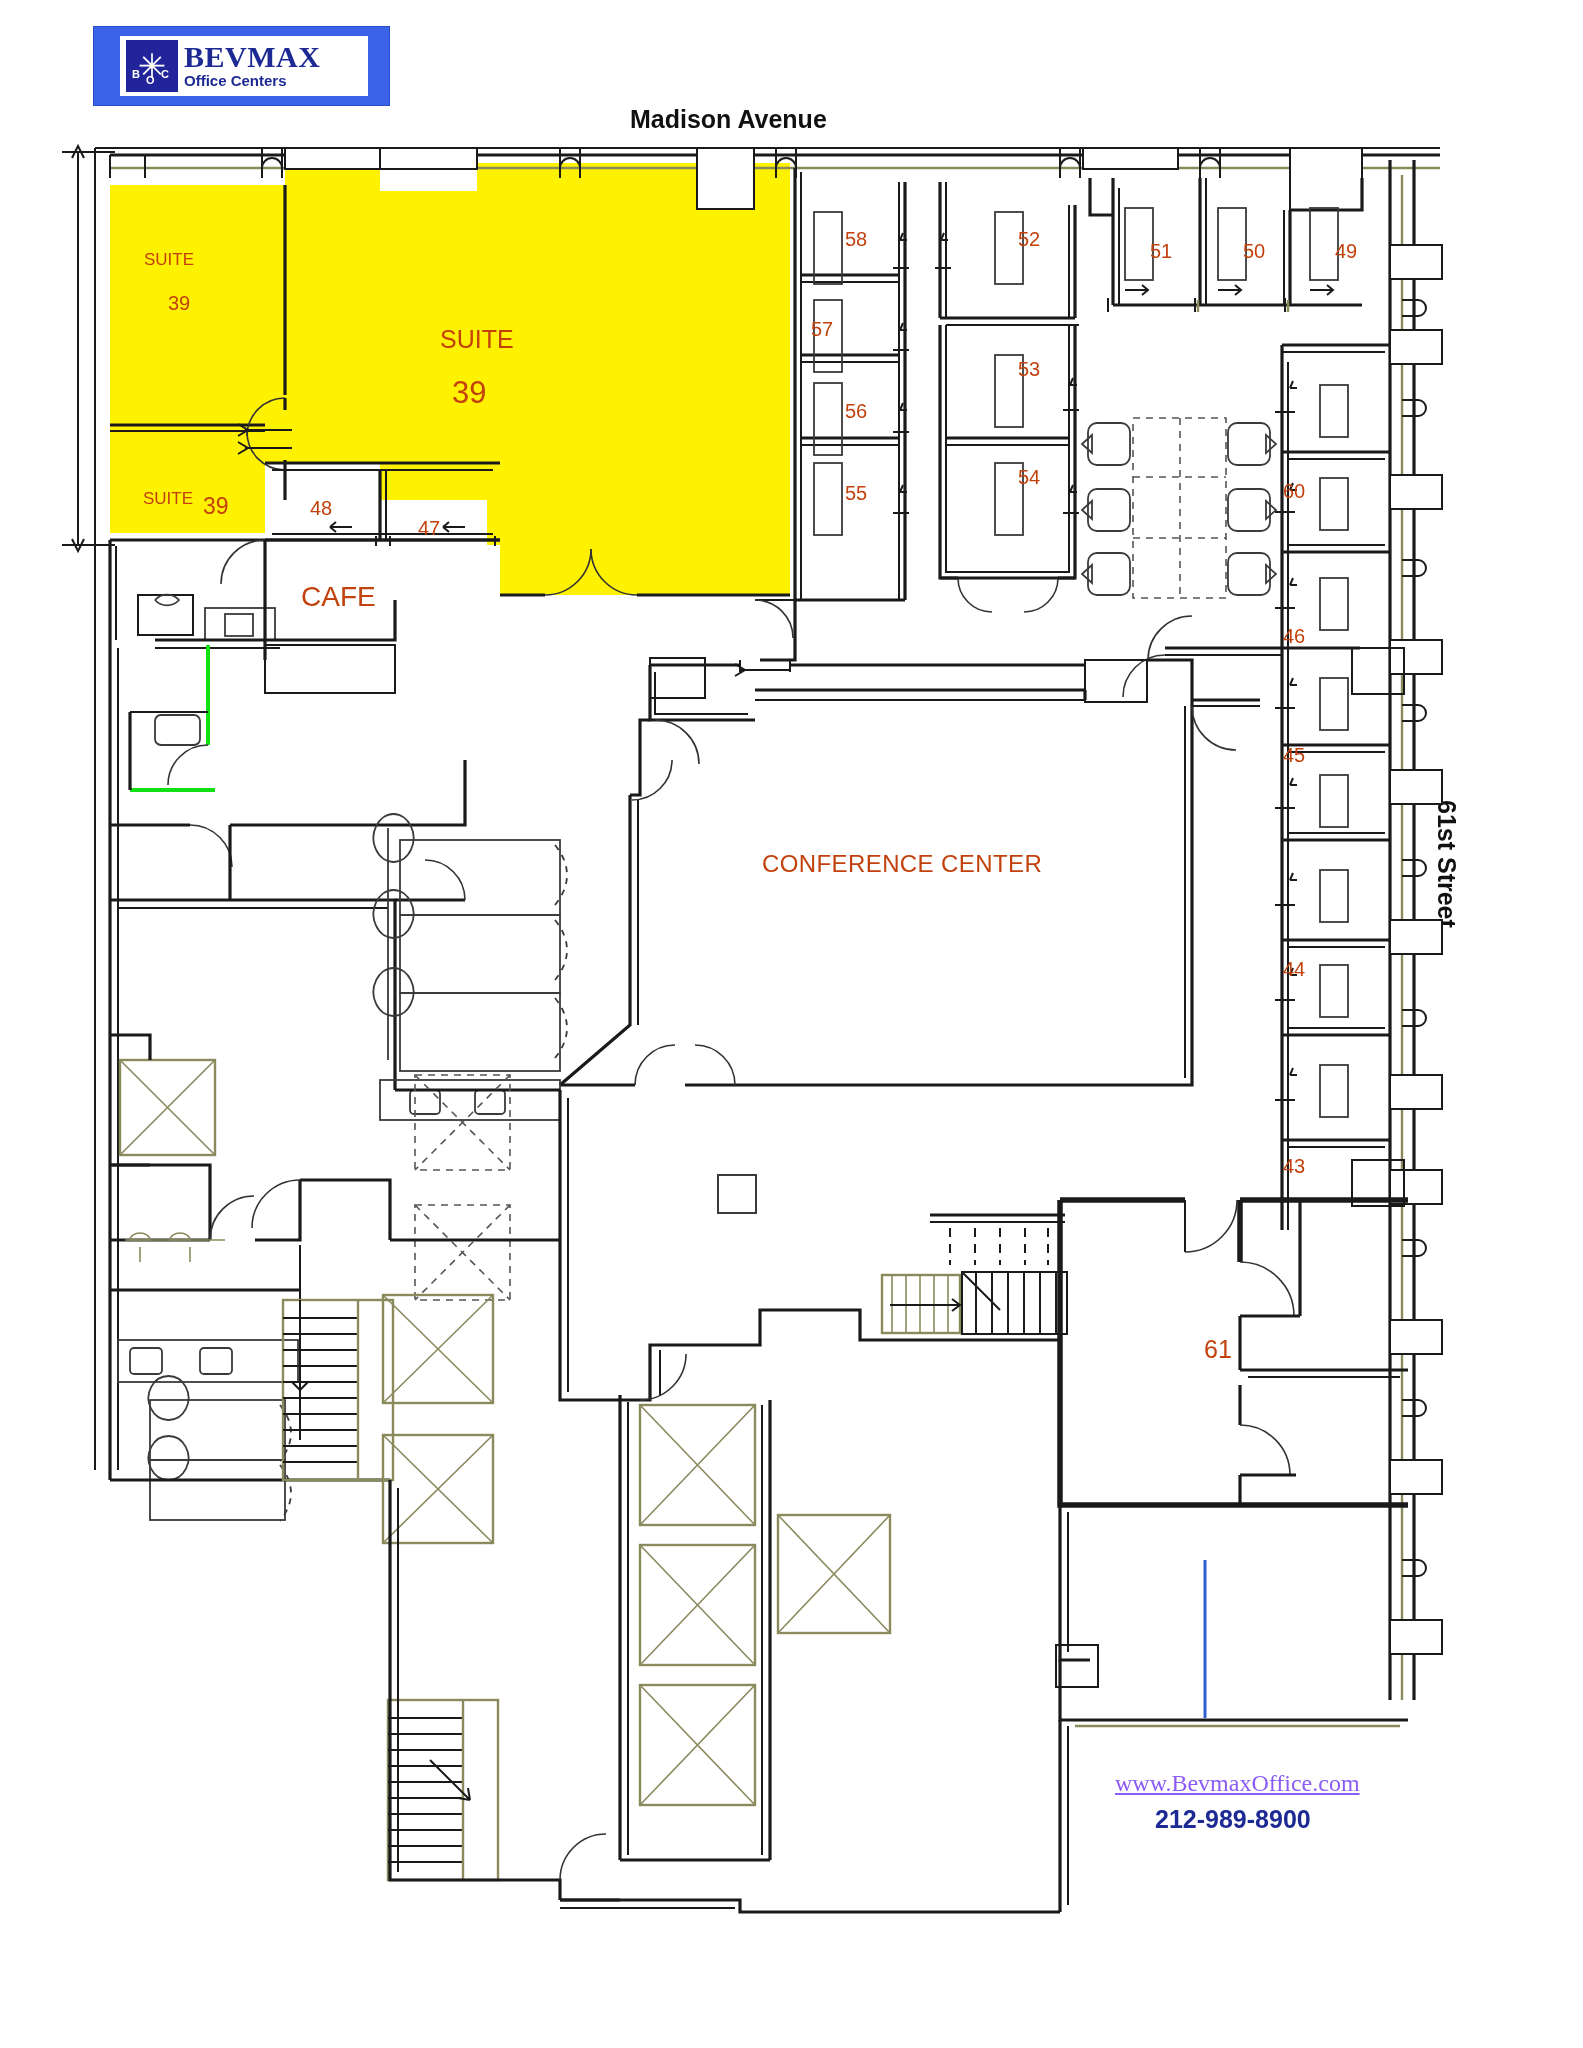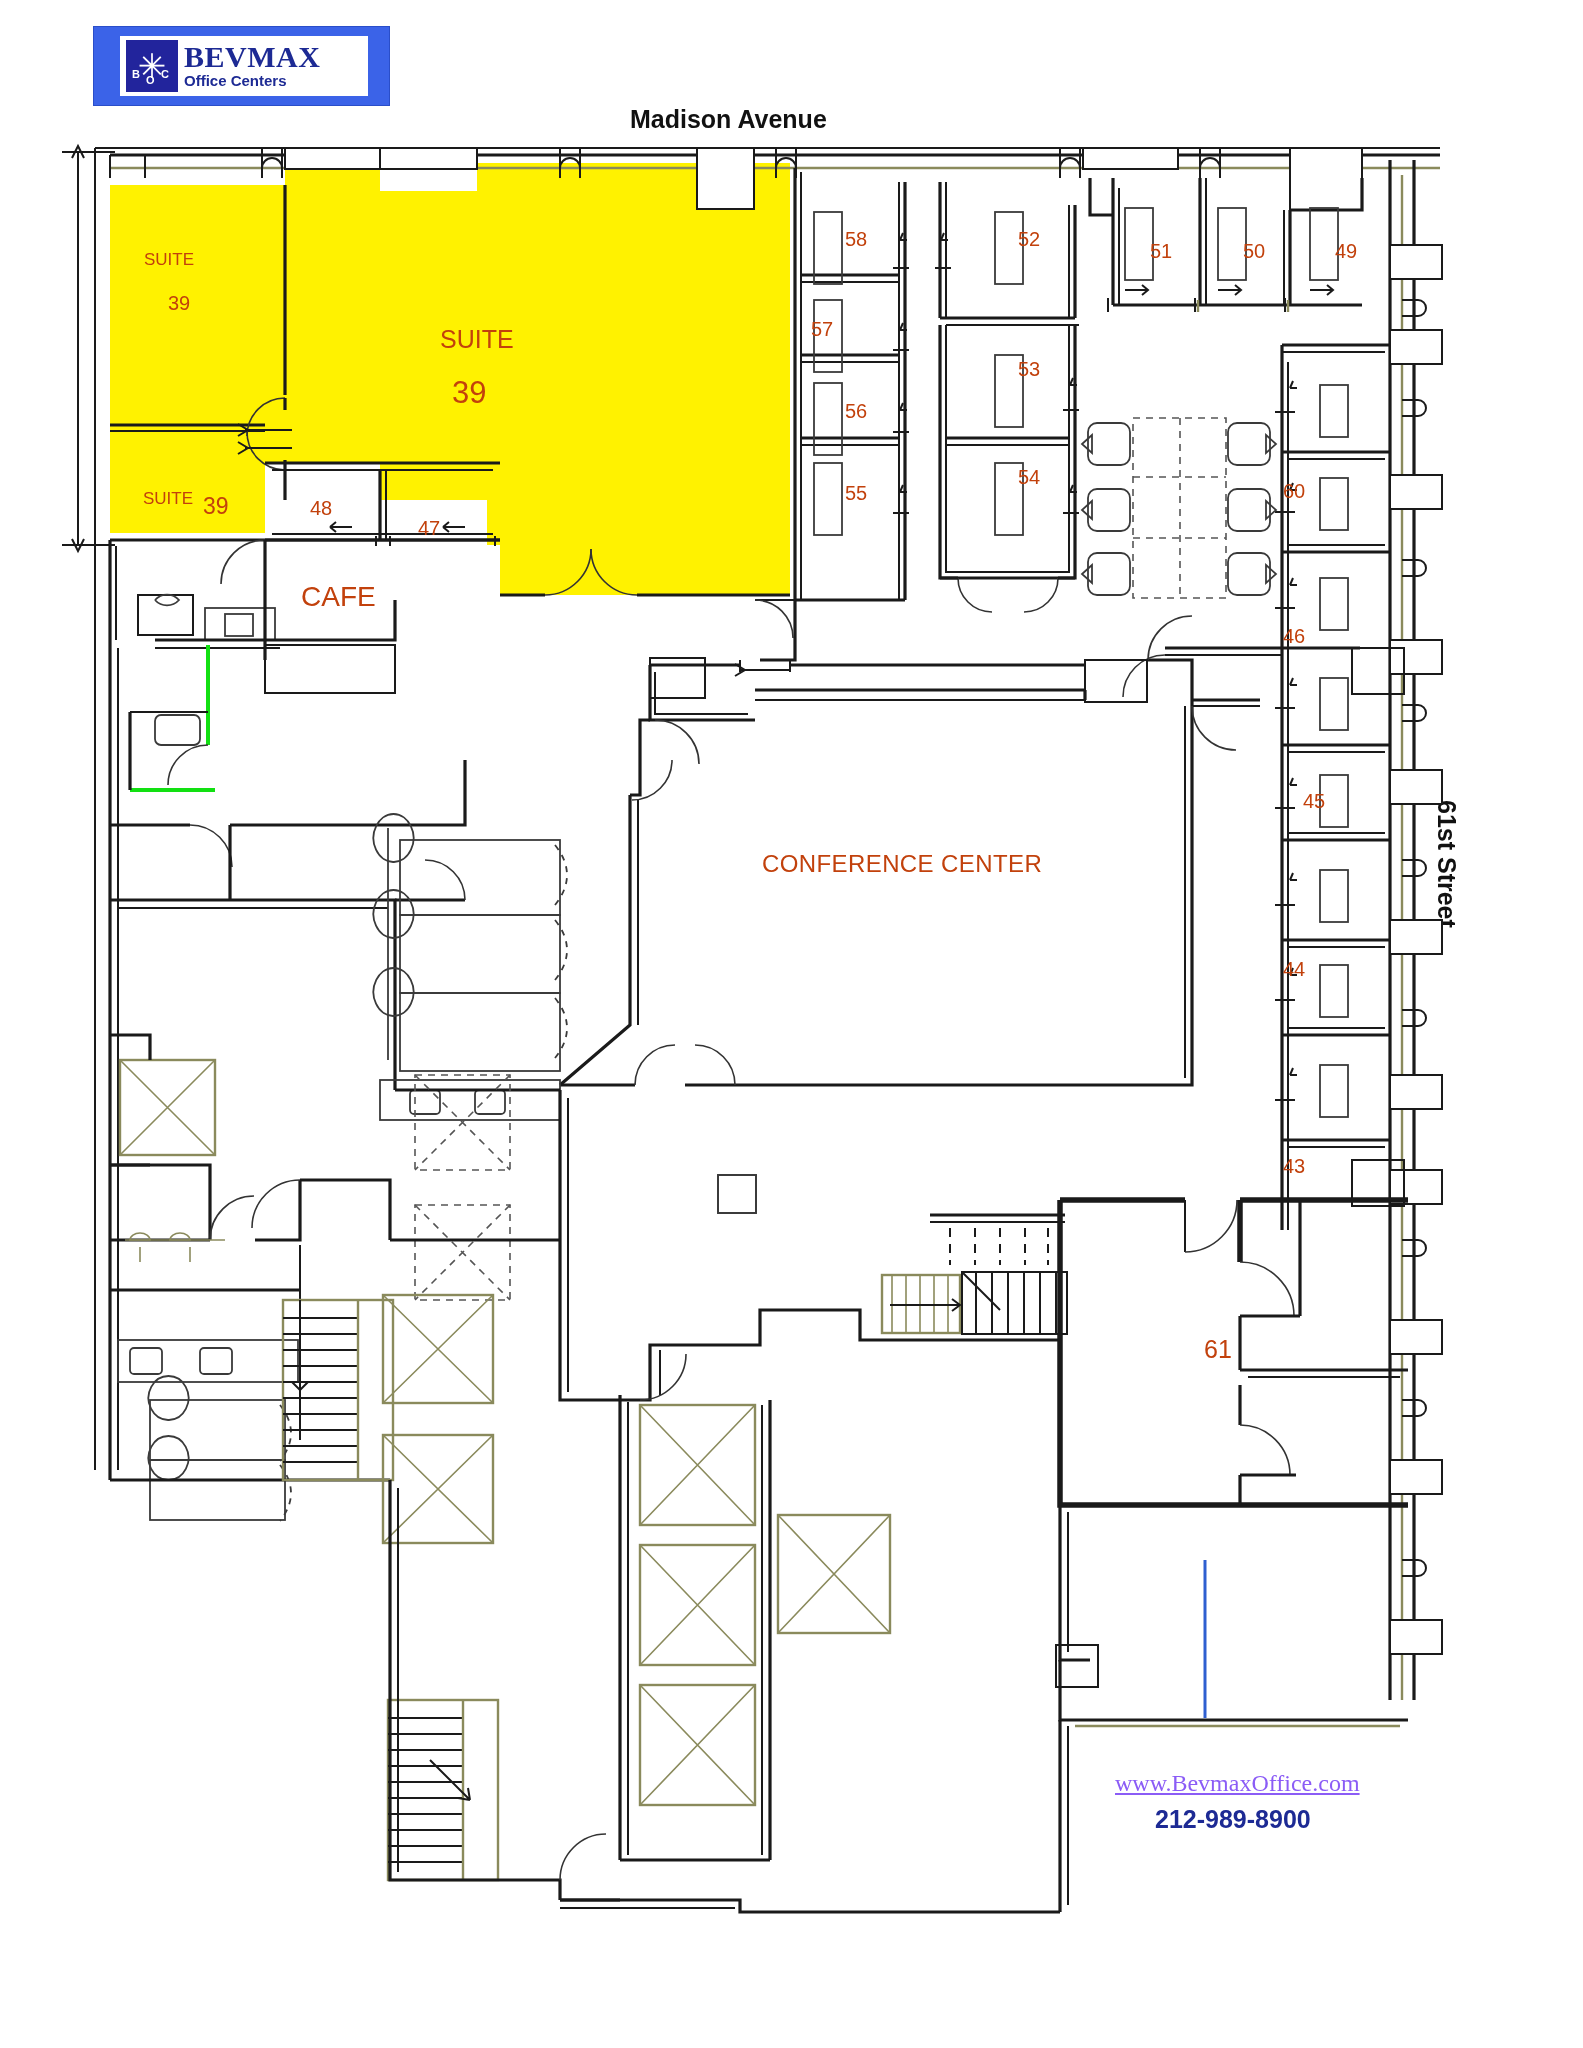--- a/index.html
+++ b/index.html
@@ -575,21 +575,21 @@
   <div class="lbl n" style="left:1018px;top:228px;">52</div>
   <div class="lbl n" style="left:1018px;top:358px;">53</div>
   <div class="lbl n" style="left:1018px;top:466px;">54</div>
 
   <div class="lbl n" style="left:1150px;top:240px;">51</div>
   <div class="lbl n" style="left:1243px;top:240px;">50</div>
   <div class="lbl n" style="left:1335px;top:240px;">49</div>
 
   <div class="lbl n" style="left:1283px;top:480px;">60</div>
   <div class="lbl n" style="left:1283px;top:625px;">46</div>
-  <div class="lbl n" style="left:1283px;top:790px;margin-left:20px;">45</div>
+  <div class="lbl n" style="left:1283px;top:744px;">45</div>
   <div class="lbl n" style="left:1283px;top:958px;">44</div>
   <div class="lbl n" style="left:1283px;top:1155px;">43</div>
 
   <div class="lbl" style="left:1204px;top:1335px;font-size:25px;">61</div>
 
   <div class="lbl cc" style="left:762px;top:850px;">CONFERENCE CENTER</div>
 
   <div id="web">www.BevmaxOffice.com</div>
   <div id="phone">212-989-8900</div>
 

